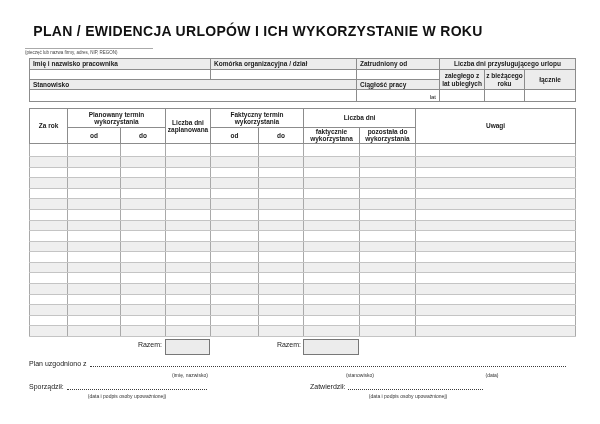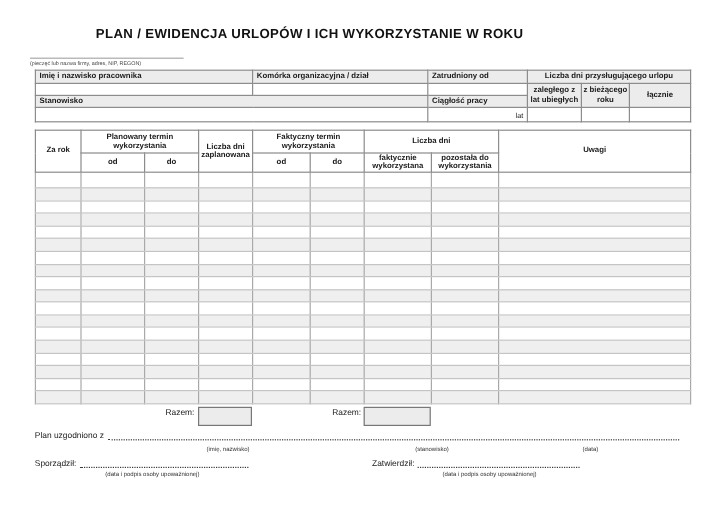--- a/index.html
+++ b/index.html
@@ -3,21 +3,21 @@
 <meta charset="utf-8">
 <style>
   * { margin:0; padding:0; box-sizing:border-box; }
   html,body { background:#fff; }
   .page {
     position:relative; width:600px; height:424px; background:#ffffff;
     font-family:"Liberation Sans", sans-serif; color:#1a1a1a; overflow:hidden;
   }
   .title {
     position:absolute; top:23px; left:0; width:516px; text-align:center;
-    font-size:11px; font-weight:bold; letter-spacing:0.3px; color:#111;
+    font-size:14px; font-weight:bold; letter-spacing:0.3px; color:#111;
   }
   .stamp-line { position:absolute; left:25px; top:48px; width:128px; border-top:1px solid #aaa; }
   .stamp-caption { position:absolute; left:25px; top:50px; font-size:4.5px; color:#444; }
 
   table { border-collapse:collapse; table-layout:fixed; }
   td { border:1px solid #8c8c8c; overflow:hidden; }
 
   
   .info-table { position:absolute; left:29px; top:58px; width:546px; border:1px solid #5e5e5e; }
   .info-table td { font-size:6.5px; line-height:1.1; }

